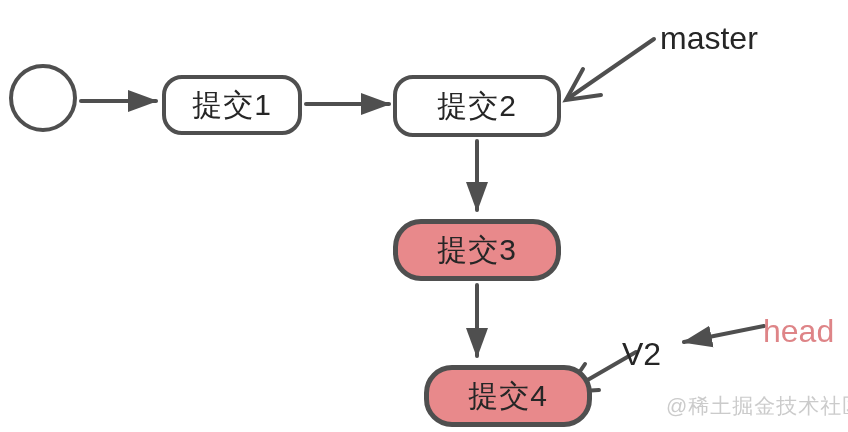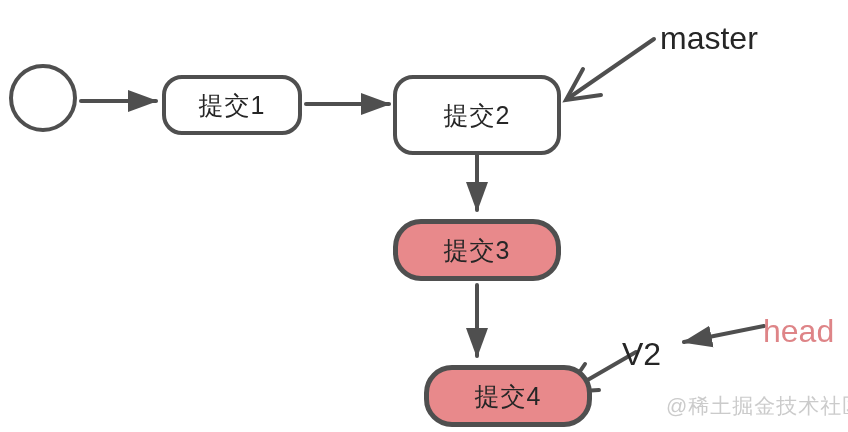--- a/index.html
+++ b/index.html
@@ -36,38 +36,38 @@
   .arrowhead-filled {
     fill: var(--stroke, #4f4f4f);
   }
   .node {
     position: absolute;
     box-sizing: border-box;
     display: flex;
     align-items: center;
     justify-content: center;
     color: var(--text, #262626);
-    font-size: 25px;
+    font-size: 30px;
     font-weight: 500;
     letter-spacing: 1px;
   }
   .node-circle {
     left: 9px; top: 64px;
     width: 68px; height: 68px;
     border: 4px solid var(--stroke, #4f4f4f);
     border-radius: 50%;
     background: #ffffff;
   }
   .node-box {
     border: 4px solid var(--stroke, #4f4f4f);
     border-radius: 20px;
     background: #ffffff;
   }
   .node-commit1 { left: 162px; top: 75px;  width: 140px; height: 60px; }
-  .node-commit2 { left: 393px; top: 75px;  width: 168px; height: 80px; }
+  .node-commit2 { left: 393px; top: 75px;  width: 168px; height: 62px; }
   .node-commit3 { left: 393px; top: 219px; width: 168px; height: 62px; }
   .node-commit4 { left: 393px; top: 365px; width: 168px; height: 62px; margin-left: 31px; }
   .node-highlight {
     background: var(--highlight-fill, #e8898b);
     border-width: 5px;
     border-radius: 28px;
   }
   .float-label {
     position: absolute;
     color: var(--text, #262626);

